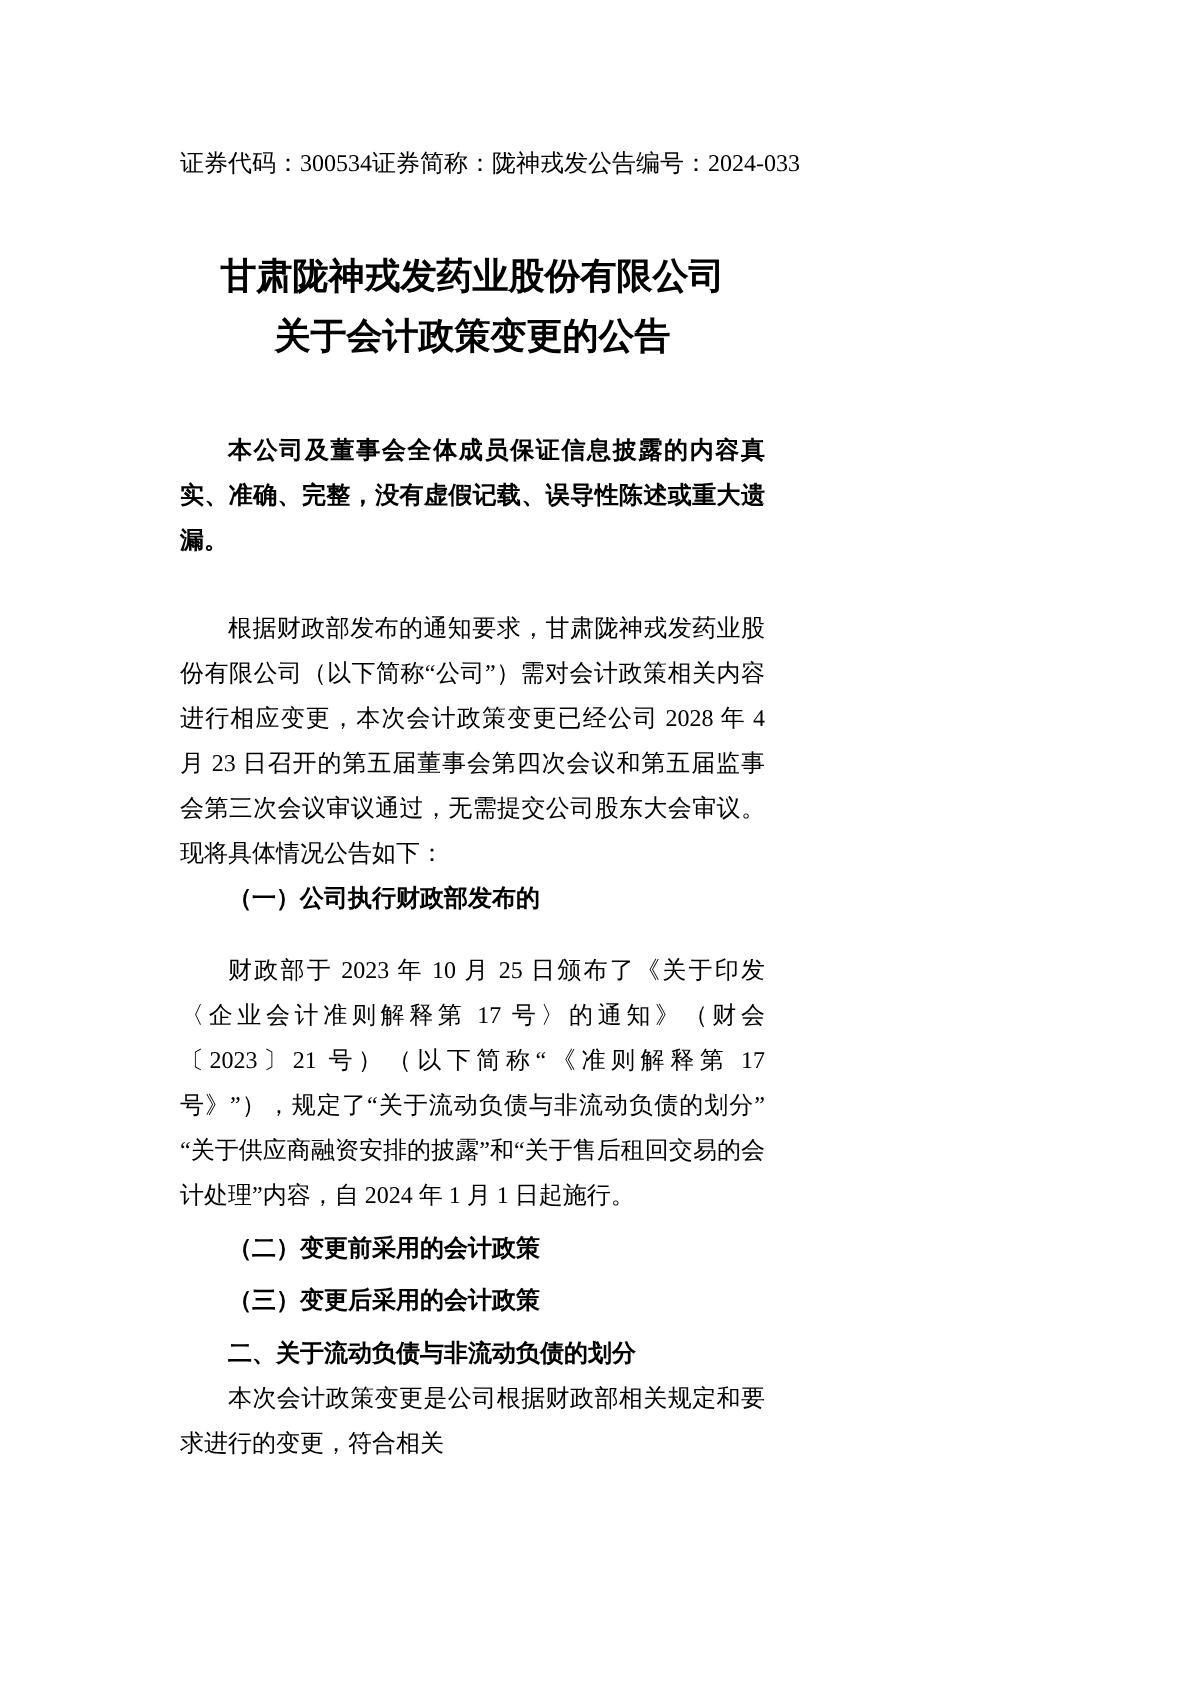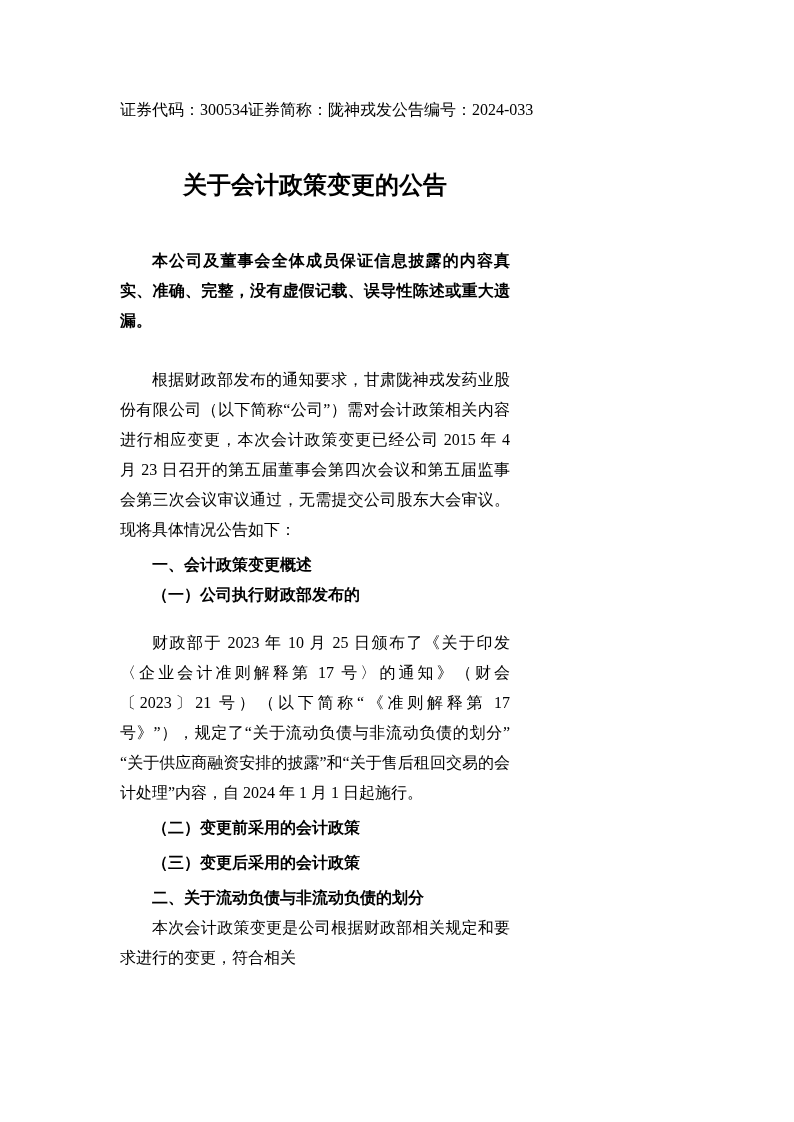--- a/index.html
+++ b/index.html
@@ -64,28 +64,28 @@
 <div class="page">
   <div class="doc">
 
     <div class="header-row">
       <span>证券代码：300534</span>
       <span>证券简称：陇神戎发</span>
       <span>公告编号：2024-033</span>
     </div>
 
     <div class="doc-title">
+      <div>甘肃陇神戎发药业股份有限公司</div>
       <div>关于会计政策变更的公告</div>
     </div>
 
     <p class="disclaimer">本公司及董事会全体成员保证信息披露的内容真实、准确、完整，没有虚假记载、误导性陈述或重大遗漏。</p>
 
-    <p class="para intro">根据财政部发布的通知要求，甘肃陇神戎发药业股份有限公司（以下简称“公司”）需对会计政策相关内容进行相应变更，本次会计政策变更已经公司 2015 年 4 月 23 日召开的第五届董事会第四次会议和第五届监事会第三次会议审议通过，无需提交公司股东大会审议。现将具体情况公告如下：</p>
+    <p class="para intro">根据财政部发布的通知要求，甘肃陇神戎发药业股份有限公司（以下简称“公司”）需对会计政策相关内容进行相应变更，本次会计政策变更已经公司 2028 年 4 月 23 日召开的第五届董事会第四次会议和第五届监事会第三次会议审议通过，无需提交公司股东大会审议。现将具体情况公告如下：</p>
 
-    <p class="heading">一、会计政策变更概述</p>
 
     <p class="heading sub">（一）公司执行财政部发布的</p>
     <p class="para after-head">财政部于 2023 年 10 月 25 日颁布了《关于印发〈企业会计准则解释第 17 号〉的通知》（财会〔2023〕21 号）（以下简称“《准则解释第 17 号》”），规定了“关于流动负债与非流动负债的划分”“关于供应商融资安排的披露”和“关于售后租回交易的会计处理”内容，自 2024 年 1 月 1 日起施行。</p>
 
     <p class="heading">（二）变更前采用的会计政策</p>
 
     <p class="heading">（三）变更后采用的会计政策</p>
 
     <p class="heading">二、关于流动负债与非流动负债的划分</p>
     <p class="para">本次会计政策变更是公司根据财政部相关规定和要求进行的变更，符合相关</p>

